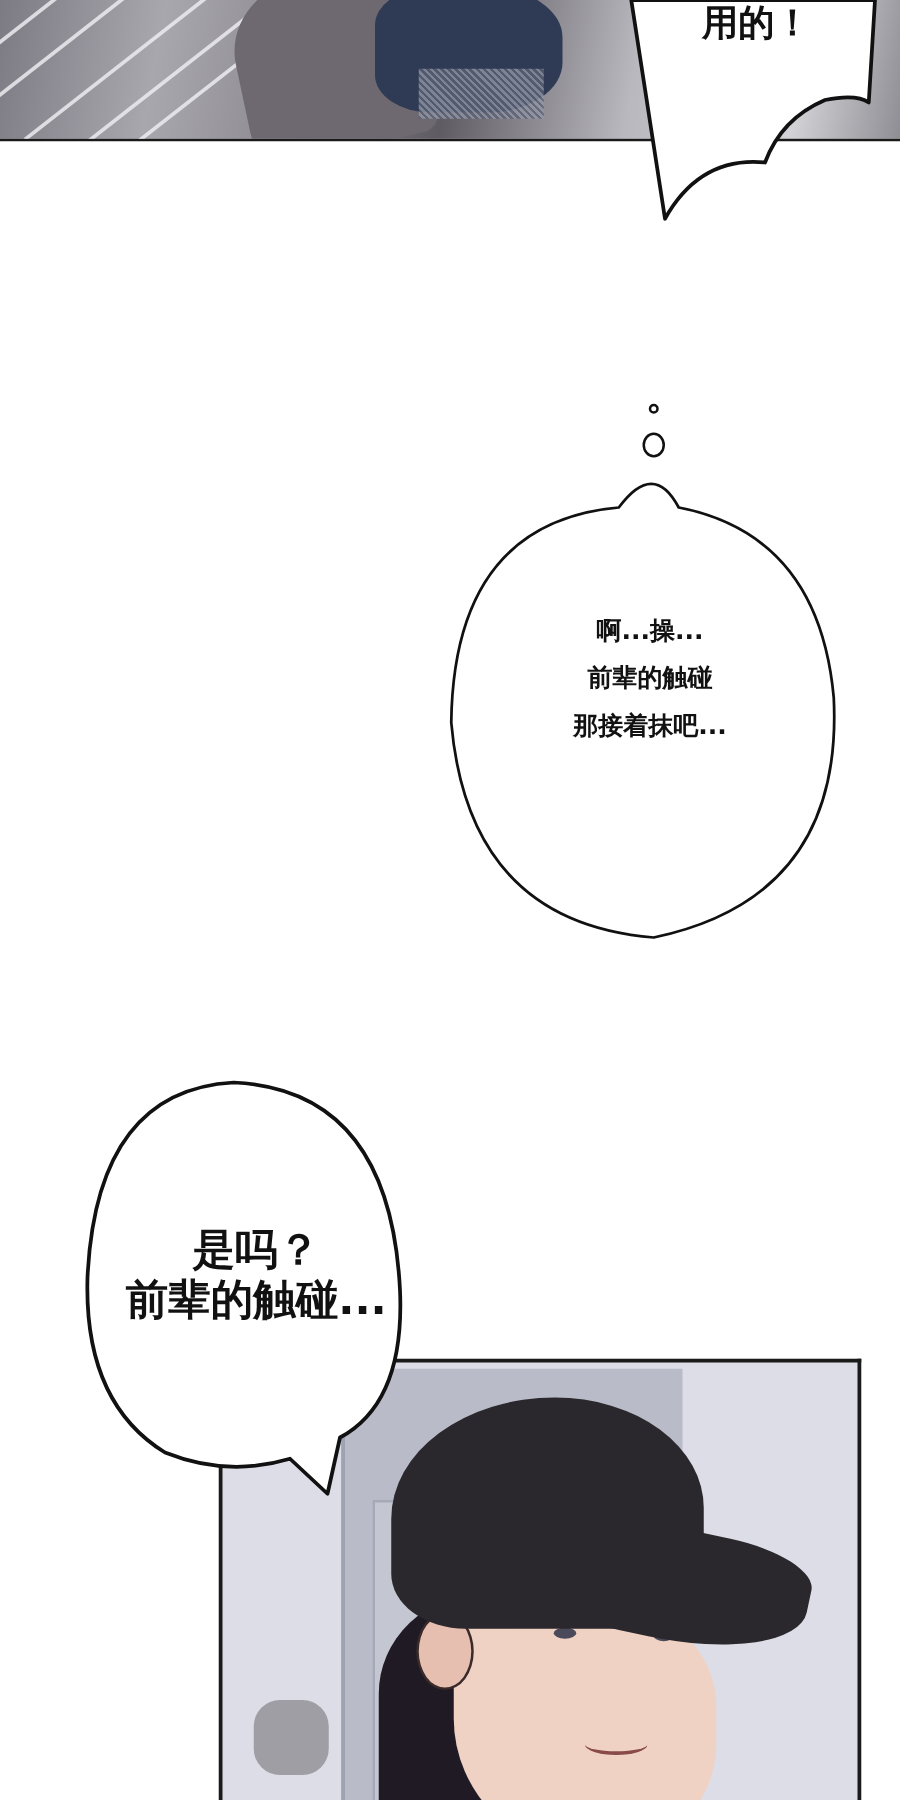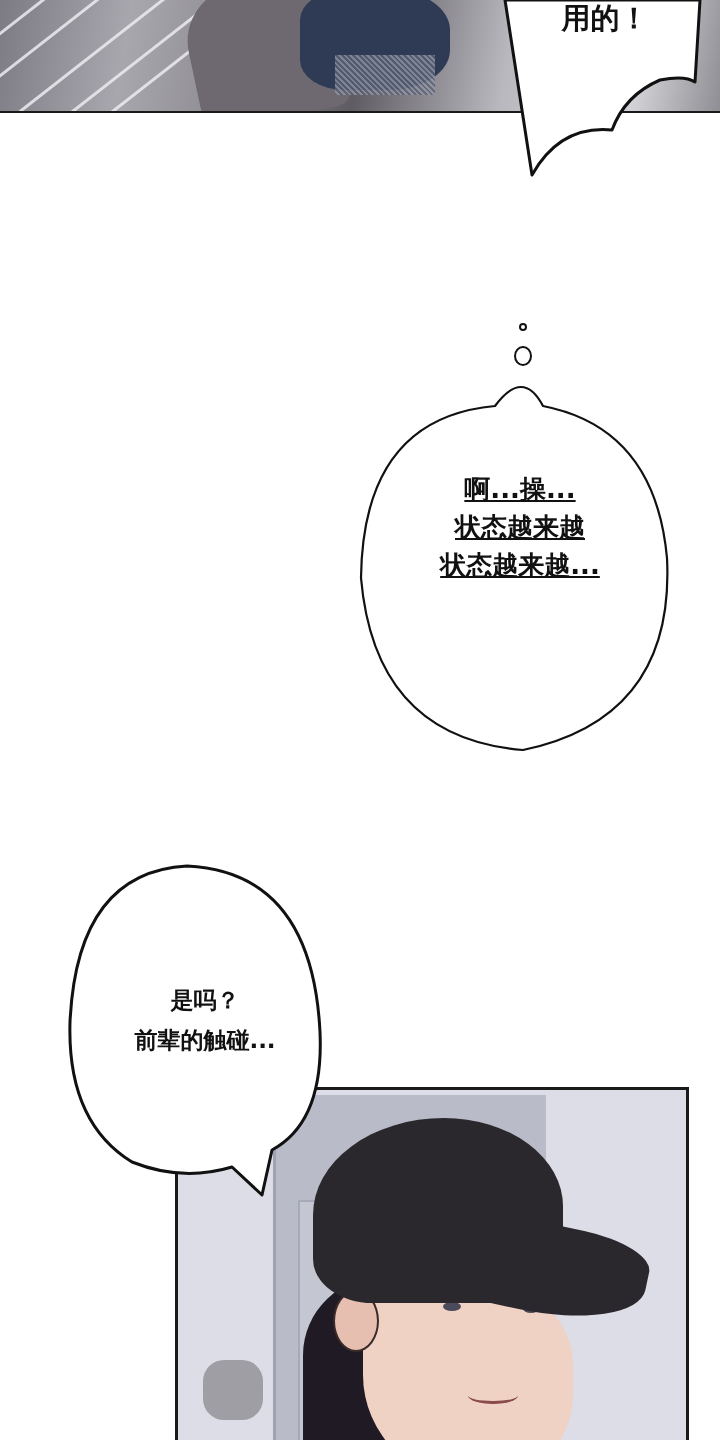--- a/index.html
+++ b/index.html
@@ -38,24 +38,24 @@
 </svg>
 <div class="bubble-text" style="left:540px;top:-2px;width:130px;font-size:29px;line-height:40px;">
   <span class="line">用的！</span>
 </div>
 
 <svg class="abs" style="left:355px;top:318px;" width="330" height="450">
   <ellipse cx="168" cy="9" rx="3" ry="3" fill="#fff" stroke="#111" stroke-width="2"></ellipse>
   <ellipse cx="168" cy="38" rx="8" ry="9" fill="#fff" stroke="#111" stroke-width="2"></ellipse>
   <path d="M140,88 Q168,50 188,88 Q300,110 312,240 Q320,400 168,432 Q20,420 6,260 Q8,100 140,88 Z" fill="#fff" stroke="#111" stroke-width="2.2"></path>
 </svg>
-<div class="bubble-text" style="left:395px;top:470px;width:250px;font-size:26px;line-height:38px;text-decoration:underline;">
+<div class="bubble-text" style="left:395px;top:485px;width:250px;font-size:20px;line-height:38px;">
   <span class="line">啊...操...</span>
-  <span class="line">状态越来越</span>
-  <span class="line">状态越来越...</span>
+  <span class="line">前辈的触碰</span>
+  <span class="line">那接着抹吧...</span>
 </div>
 
 <div id="bottom-panel" class="abs">
   <div class="abs" style="left:95px;top:5px;width:270px;height:360px;background:#b9bcc8;border-left:3px solid #9ea2b1;"></div>
   <div class="abs" style="left:120px;top:110px;width:230px;height:260px;background:#c4c7d2;border:2px solid #a6aab8;"></div>
 
   <div class="abs" style="left:125px;top:185px;width:210px;height:200px;background:#1f1a24;border-radius:40% 40% 0 0;"></div>
 
   <div class="abs" style="left:185px;top:195px;width:210px;height:200px;background:#efd2c4;border-radius:20% 40% 45% 55%;"></div>
   <div class="abs" style="left:155px;top:200px;width:42px;height:58px;background:#e6bfb0;border-radius:50%;border:2px solid #3a2a2a;"></div>
@@ -67,16 +67,16 @@
 
   <div class="abs" style="left:135px;top:28px;width:250px;height:185px;background:#2a282c;border-radius:55% 50% 20% 25%;"></div>
   <div class="abs" style="left:230px;top:130px;width:240px;height:90px;background:#2a282c;border-radius:60% 30% 50% 40%;transform:rotate(12deg);"></div>
 
   <div class="abs" style="left:25px;top:270px;width:60px;height:60px;background:#8e8e94;border-radius:35%;opacity:0.8;"></div>
 </div>
 
 <svg class="abs" style="left:62px;top:862px;" width="270" height="340">
   <path d="M125,4 Q250,10 258,170 Q262,260 210,288 L200,333 L170,305 Q120,320 70,300 Q5,260 8,160 Q15,10 125,4 Z" fill="#fff" stroke="#111" stroke-width="3" stroke-linejoin="round"></path>
 </svg>
-<div class="bubble-text" style="left:85px;top:980px;width:240px;font-size:23px;line-height:40px;">
+<div class="bubble-text" style="left:85px;top:980px;width:240px;font-size:34px;line-height:40px;">
   <span class="line">是吗？</span>
   <span class="line">前辈的触碰...</span>
 </div>
 
 </body></html>

